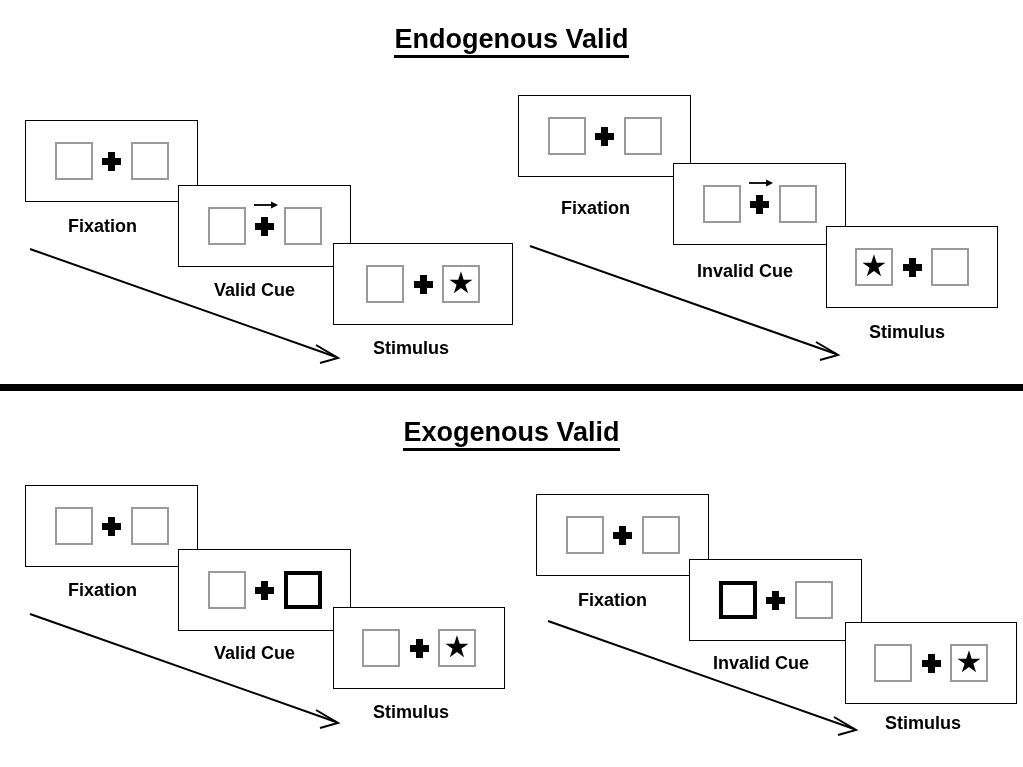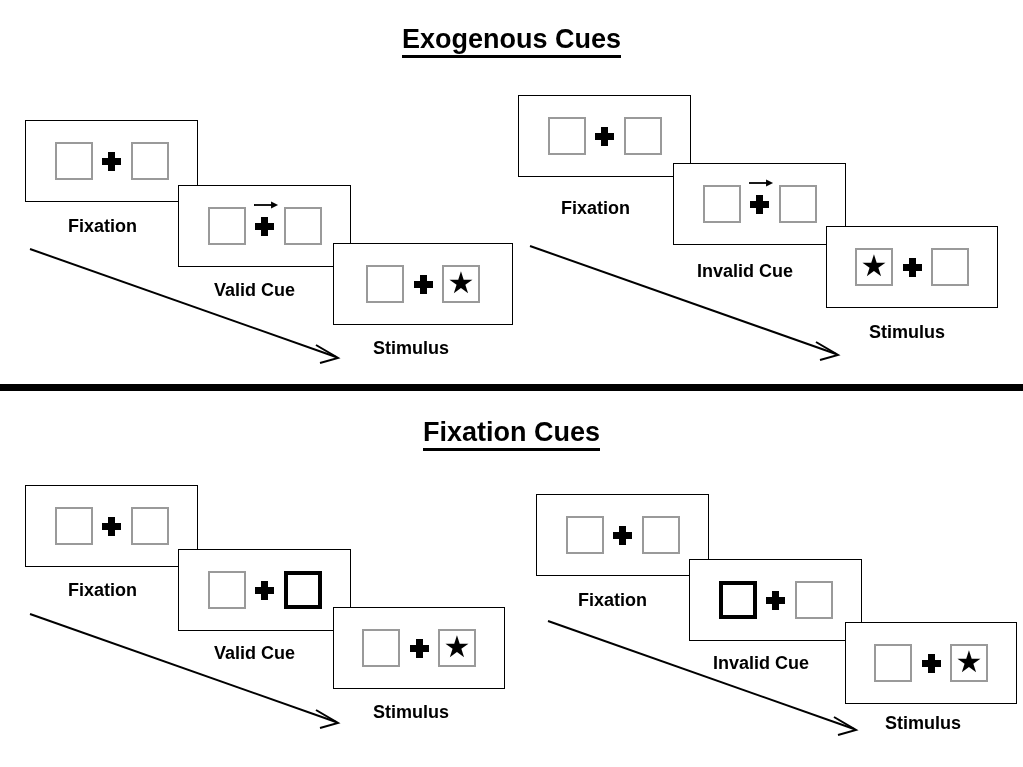--- a/index.html
+++ b/index.html
@@ -136,21 +136,21 @@
   .flow-arrow {
     position: absolute;
     overflow: visible;
     pointer-events: none;
   }
 </style>
 </head>
 <body>
 
 <div class="section-title" id="endogenous-title">
-  <span>Exogenous Cues</span>
+  <span>Endogenous Valid</span>
 </div>
 
 <div class="sequence">
 
   <div class="panel" style="left:25px; top:120px; width:173px; height:82px;">
     <div class="panel-inner">
       <div class="stim-box"></div>
       <div class="fixcross">
         <div class="plus"></div>
       </div>
@@ -236,21 +236,21 @@
 
   <svg class="flow-arrow" style="left:528px; top:242px; width:320px; height:120px;" viewBox="0 0 320 120">
     <line x1="2" y1="4" x2="308" y2="112" stroke="#000" stroke-width="2"></line>
     <polyline points="288,100 310,113 292,118" fill="none" stroke="#000" stroke-width="2"></polyline>
   </svg>
 </div>
 
 <div class="divider"></div>
 
 <div class="section-title" id="exogenous-title">
-  <span>Fixation Cues</span>
+  <span>Exogenous Valid</span>
 </div>
 
 <div class="sequence">
 
   <div class="panel" style="left:25px; top:485px; width:173px; height:82px;">
     <div class="panel-inner">
       <div class="stim-box"></div>
       <div class="fixcross">
         <div class="plus"></div>
       </div>

